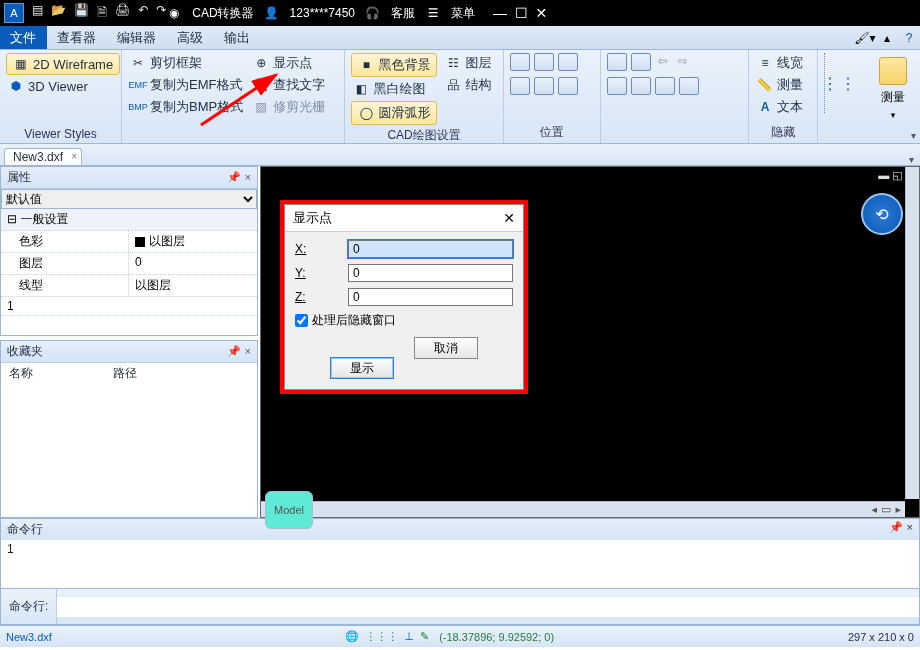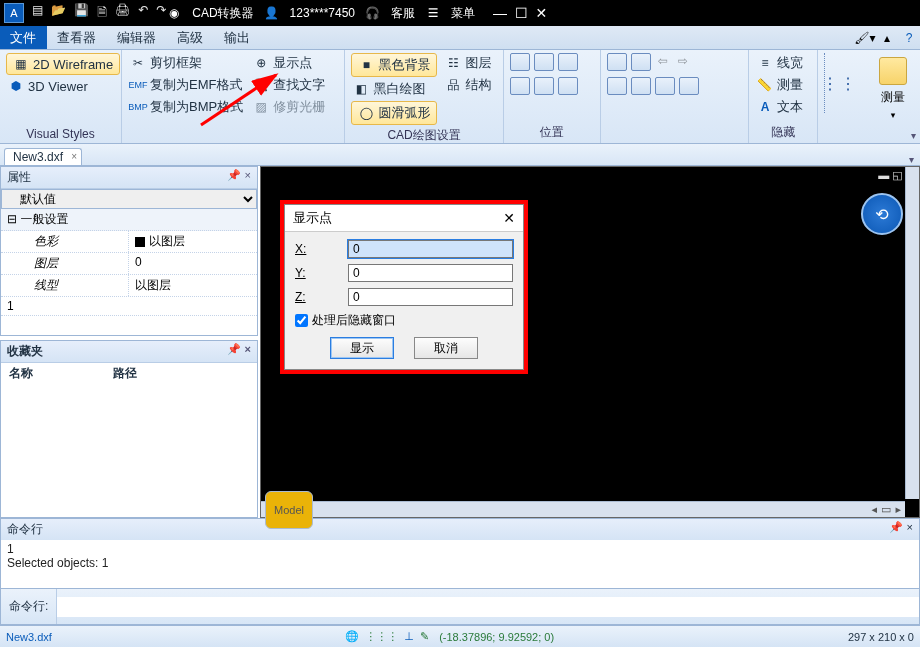--- a/index.html
+++ b/index.html
@@ -43,55 +43,55 @@
 
 
 .doctabs { height: 22px; background: linear-gradient(#eaf2fb,#d8e6f6); border-bottom: 1px solid #9db6d6; display: flex; align-items: flex-end; padding-left: 4px; gap: 4px; }
 .doctab { background: #fff; border: 1px solid #9db6d6; border-bottom: none; padding: 1px 18px 1px 8px; font-size: 12px; color: #234; border-radius: 3px 3px 0 0; position: relative; }
 .doctab .x { position: absolute; right: 4px; top: 2px; font-size: 10px; color: #777; }
 
 
 .midwrap { display: flex; height: 352px; }
 .leftcol { width: 258px; display: flex; flex-direction: column; }
 .panel { border: 1px solid #9db6d6; background: #fff; display:flex; flex-direction:column;}
-.panel .ph { background: linear-gradient(#e6eefb,#d5e4f5); border-bottom: 1px solid #b9cde6; padding: 2px 6px; font-size: 12px; color: #234; display:flex; }
+.panel .ph { background: linear-gradient(#e6eefb,#d5e4f5); border-bottom: 1px solid #b9cde6; padding: 2px 6px; font-size: 12px; color: #234; display:flex; align-items:center; }
 .panel .ph .pin { margin-left:auto; font-size:11px; color:#557; }
 .prop-panel { height: 170px; }
-.prop-panel select { width: 100%; border:1px solid #9db6d6; font-size:12px; padding:1px 14px; }
+.prop-panel select { width: 100%; border:1px solid #9db6d6; font-size:12px; padding:1px 0; }
 .prop-grid { flex:1; overflow:auto; font-size:12px; }
 .prop-grid .hdr { background:#eef3fa; padding:2px 6px; border-bottom:1px dotted #c4d3e8; }
 .prop-grid .row { display:flex; border-bottom:1px dotted #c4d3e8; }
-.prop-grid .row .k { width:128px; padding:2px 6px 2px 33px; border-right:1px dotted #c4d3e8;font-style:italic;}
+.prop-grid .row .k { width:128px; padding:2px 6px 2px 18px; border-right:1px dotted #c4d3e8;}
 .prop-grid .row .v { flex:1; padding:2px 6px; }
 .blk { display:inline-block; width:10px; height:10px; background:#000; margin-right:4px; vertical-align:middle;}
-.fav-panel { flex:1; margin-top:4px;font-weight:bold; }
+.fav-panel { flex:1; margin-top:4px; }
 .fav-panel .cols { display:flex; padding:2px 8px; gap:80px; font-size:12px; color:#234;}
 .fav-panel .body { flex:1; }
 
 .canvas { flex:1; background:#000; position:relative; border:1px solid #666; margin-left:2px;}
 .canvas .cicons { position:absolute; right:4px; top:2px; color:#ddd; font-size:11px; display:flex; gap:4px;}
 .roundbtn { position:absolute; right:16px; top:26px; width:42px; height:42px; border-radius:50%; background:radial-gradient(#2c7ad6,#0b57b4); border:2px solid #9cc4f0; display:flex; align-items:center; justify-content:center; color:#fff; font-size:16px;}
 .canvas .rscroll { position:absolute; right:0; top:0; bottom:18px; width:14px; background:#d8e1ee; border-left:1px solid #aabbd2;}
 .canvas .bscroll{ position:absolute; left:0; right:14px; bottom:0; height:16px; background:#d8e1ee; border-top:1px solid #aabbd2; display:flex; align-items:center; padding:0 4px; font-size:11px; color:#555;}
-.canvas .bscroll .mtab2{ background:#eab308; border:1px solid #aabbd2; padding:12px 8px; border-radius:6px;}
+.canvas .bscroll .mtab2{ background:#5eead4; border:1px solid #aabbd2; padding:12px 8px; border-radius:6px;}
 
 
 .dialog-frame { position:absolute; left:280px; top:200px; width:248px; border:4px solid red; }
 .dialog { background:#f0f0f0; border:1px solid #888; }
 .dialog .dtitle { background:#fff; padding:4px 8px; font-size:13px; display:flex; align-items:center; border-bottom:1px solid #ccc;}
 .dialog .dtitle .dx { margin-left:auto; font-size:14px; cursor:pointer;}
 .dialog .dbody { padding:8px 10px 10px 10px; }
 .dialog .frow { display:flex; align-items:center; margin-bottom:6px; }
 .dialog .frow label { width:54px; font-size:12px; text-decoration:underline; text-decoration-style:solid;}
 .dialog .frow input[type=text]{ flex:1; border:1px solid #777; padding:1px 4px; font-size:12px; height:18px;}
 .dialog .frow input.hl { outline:1px solid #2a7de1; background:#cfe3fb;}
 .dialog .chk { font-size:12px; margin:2px 0 8px 0; display:flex; align-items:center; gap:4px;}
 .dialog .btns { display:flex; gap:20px; justify-content:center; }
 .dialog .btns button{ width:64px; height:22px; font-size:12px; border:1px solid #888; background:linear-gradient(#fdfdfd,#e6e6e6); cursor:pointer;}
-.dialog .btns button.primary{ border:1px solid #2a7de1; box-shadow:0 0 0 1px #9cc6f3 inset;}
+.dialog .btns button.primary{ border:1px solid #2a7de1; box-shadow:0 0 0 1px #9cc6f3 inset;margin-top:20px;}
 
 
 .cmdpanel { border:1px solid #9db6d6; }
 .cmdpanel .ph2 { background:linear-gradient(#e6eefb,#d5e4f5); padding:2px 6px; font-size:12px; color:#234; display:flex;}
 .cmdpanel .ph2 .pin{margin-left:auto; font-size:11px;}
 .cmdlog { height:48px; background:#fff; padding:2px 6px; font-size:12px; color:#222; overflow:auto;}
 .cmdline { display:flex; align-items:center; border-top:1px solid #9db6d6; background:linear-gradient(#eaf2fb,#d8e6f6);}
 .cmdline .lbl { padding:9px 8px; font-size:12px; color:#234; border-right:1px solid #b9cde6;}
 .cmdline input { flex:1; border:none; background:#fff; padding:3px 6px; font-size:12px; outline:none;}
 
@@ -153,21 +153,21 @@
       <div class="cmd boxed">
             <span class="sico">▦</span>
             <span>2D Wireframe</span>
           </div>
       <div class="cmd">
             <span class="sico" style="color:#0a5cba;">⬢</span>
             <span>3D Viewer</span>
           </div>
     </div>
       </div>
-    <div class="glabel">Visual Styles</div>
+    <div class="glabel">Viewer Styles</div>
   </div>
 
   <div class="rgroup" style="width:226px;">
     <div class="gbody">
       <div class="col">
         <div class="cmd">
             <span class="sico">✂</span>
             <span>剪切框架</span>
           </div>
         <div class="cmd">
@@ -402,21 +402,20 @@
   </div>
 </div>
 
 <div class="cmdpanel">
   <div class="ph2">
       <span>命令行</span>
       <span class="pin">📌 ×</span>
     </div>
   <div class="cmdlog">
     <div>1</div>
-    <div>Selected objects: 1</div>
   </div>
   <div class="cmdline">
     <div class="lbl">命令行:</div>
     <input type="text" style="">
   </div>
 </div>
 
 <div class="status">
   <span class="sfile">New3.dxf</span>
   <div class="scenter">

